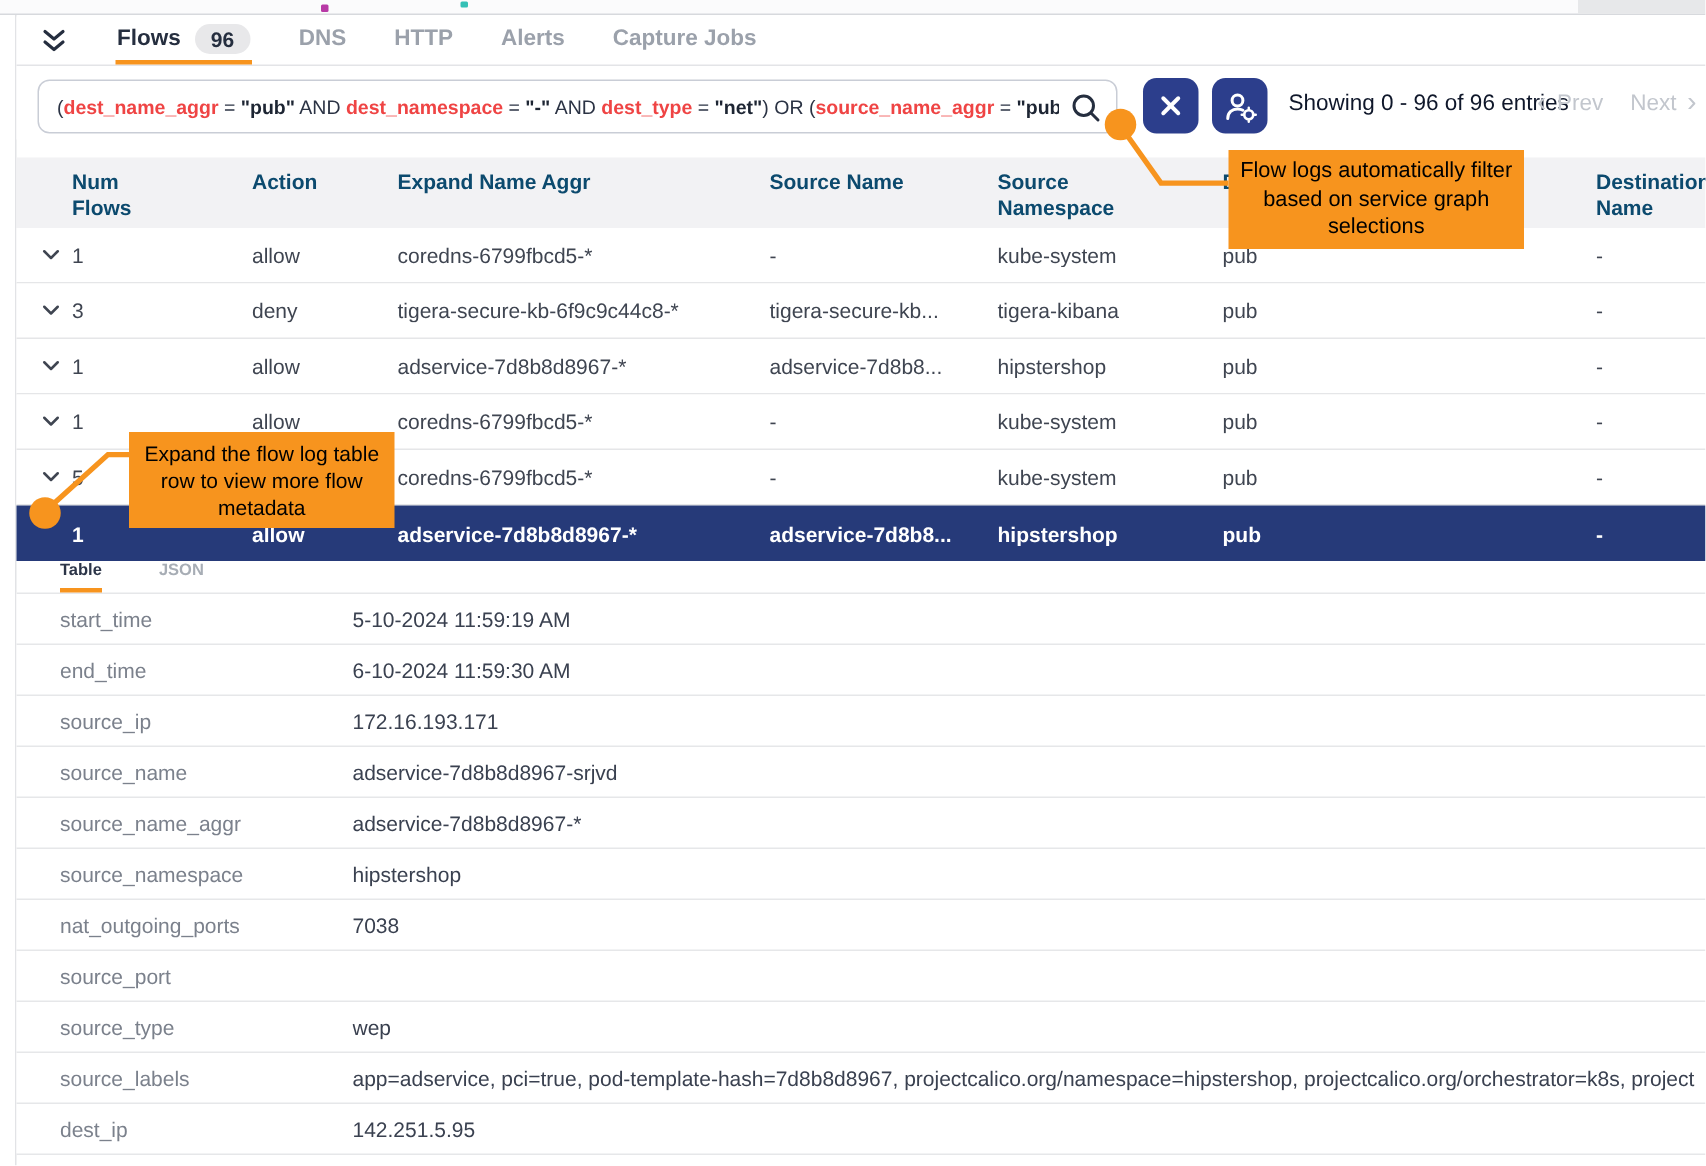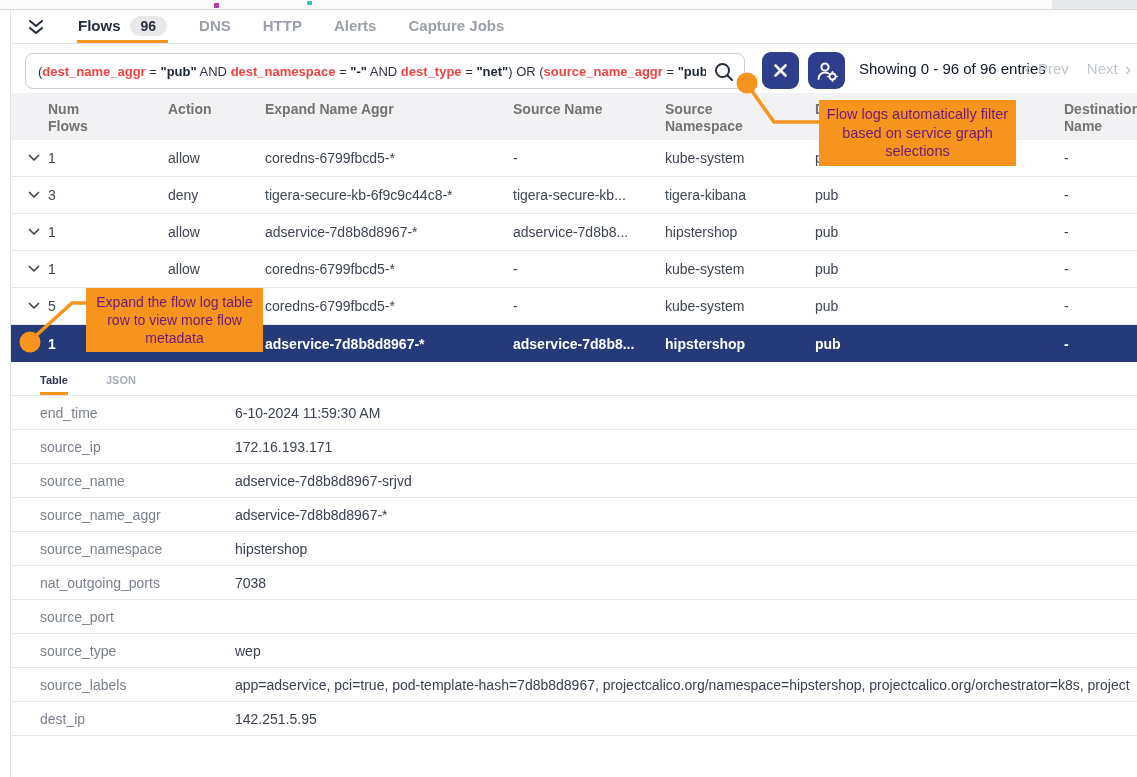--- a/index.html
+++ b/index.html
@@ -43,22 +43,22 @@
     font-size:15px; color:#0f172a; }
   .pagination { position:absolute; right:6px; top:0; height:49px; display:flex; align-items:center;
     gap:18px; color:#c2c6cd; font-size:15px; }
   .pg-item { display:flex; align-items:center; gap:7px; cursor:default; }
   .pg-chevron { font-size:19px; line-height:1; }
 
   
   .flow-table { position:absolute; left:11px; top:93px; width:1126px; }
   .grid-row { display:grid; grid-template-columns:20px 120px 97px 248px 152px 150px 249px 1fr;
     padding-left:17px; }
-  .thead { margin-top:0; height:47px; background:#f2f2f4; align-items:start; padding-top:8px;
-    font-size:14px; font-weight:700; color:#737373; line-height:17px; }
+  .thead { margin-top:12px; height:47px; background:#f2f2f4; align-items:start; padding-top:8px;
+    font-size:14px; font-weight:700; color:#0c4a6e; line-height:17px; }
   .thead > div { white-space:pre-line; }
   .frow { height:37px; align-items:center; font-size:14px; color:#3f4551;
     border-bottom:1px solid #e5e6e8; background:#fff; cursor:pointer; }
   .frow .cell { overflow:hidden; white-space:nowrap; padding-right:10px; }
   .frow.selected { background:#263a79; color:#fff; font-weight:700; border-bottom:none; }
   .chev { display:flex; align-items:center; }
 
   
   .detail { position:absolute; left:11px; top:368px; width:1126px; }
   .detail-tabs { height:27px; padding-left:29px; display:flex; gap:38px; align-items:stretch; }
@@ -67,21 +67,21 @@
   .dtab.active { color:#2c3548; border-bottom-color:#F7941E; }
   .kv-row { height:34px; display:flex; align-items:center; padding-left:29px;
     border-top:1px solid #e6e7e9; background:#fff; }
   .kv-key { width:195px; flex:0 0 195px; font-size:14px; color:#7b818c; }
   .kv-value { font-size:14px; color:#3a4150; white-space:nowrap; overflow:hidden; flex:1; }
   .kv-end { border-top:1px solid #e6e7e9; }
 
   
   .overlay { position:absolute; left:0; top:0; width:1137px; height:777px;
     pointer-events:none; z-index:50; }
-  .callout { position:absolute; background:#F7941E; color:#701a75; text-align:center;
+  .callout { position:absolute; background:#F7941E; color:#000000; text-align:center;
     z-index:55; pointer-events:none; }
   .callout1 { left:819px; top:100px; width:197px; padding:5px 6px; font-size:14.5px; line-height:18.5px; }
   .callout2 { left:86px; top:277px; width:177px; padding:5px 3px; font-size:14px; line-height:18px;margin-top:11px; }
 </style>
 </head>
 <body>
 
 <div class="app">
 
   <div class="top-strip">
@@ -256,20 +256,24 @@
       </div>
   </div>
 
   <div class="detail">
     <div class="detail-tabs">
       <div class="dtab active">Table</div>
       <div class="dtab">JSON</div>
     </div>
     <div id="kv-rows">
         <div class="kv-row">
+          <span class="kv-key">start_time</span>
+          <span class="kv-value">5-10-2024 11:59:19 AM</span>
+        </div>
+        <div class="kv-row">
           <span class="kv-key">end_time</span>
           <span class="kv-value">6-10-2024 11:59:30 AM</span>
         </div>
         <div class="kv-row">
           <span class="kv-key">source_ip</span>
           <span class="kv-value">172.16.193.171</span>
         </div>
         <div class="kv-row">
           <span class="kv-key">source_name</span>
           <span class="kv-value">adservice-7d8b8d8967-srjvd</span>

